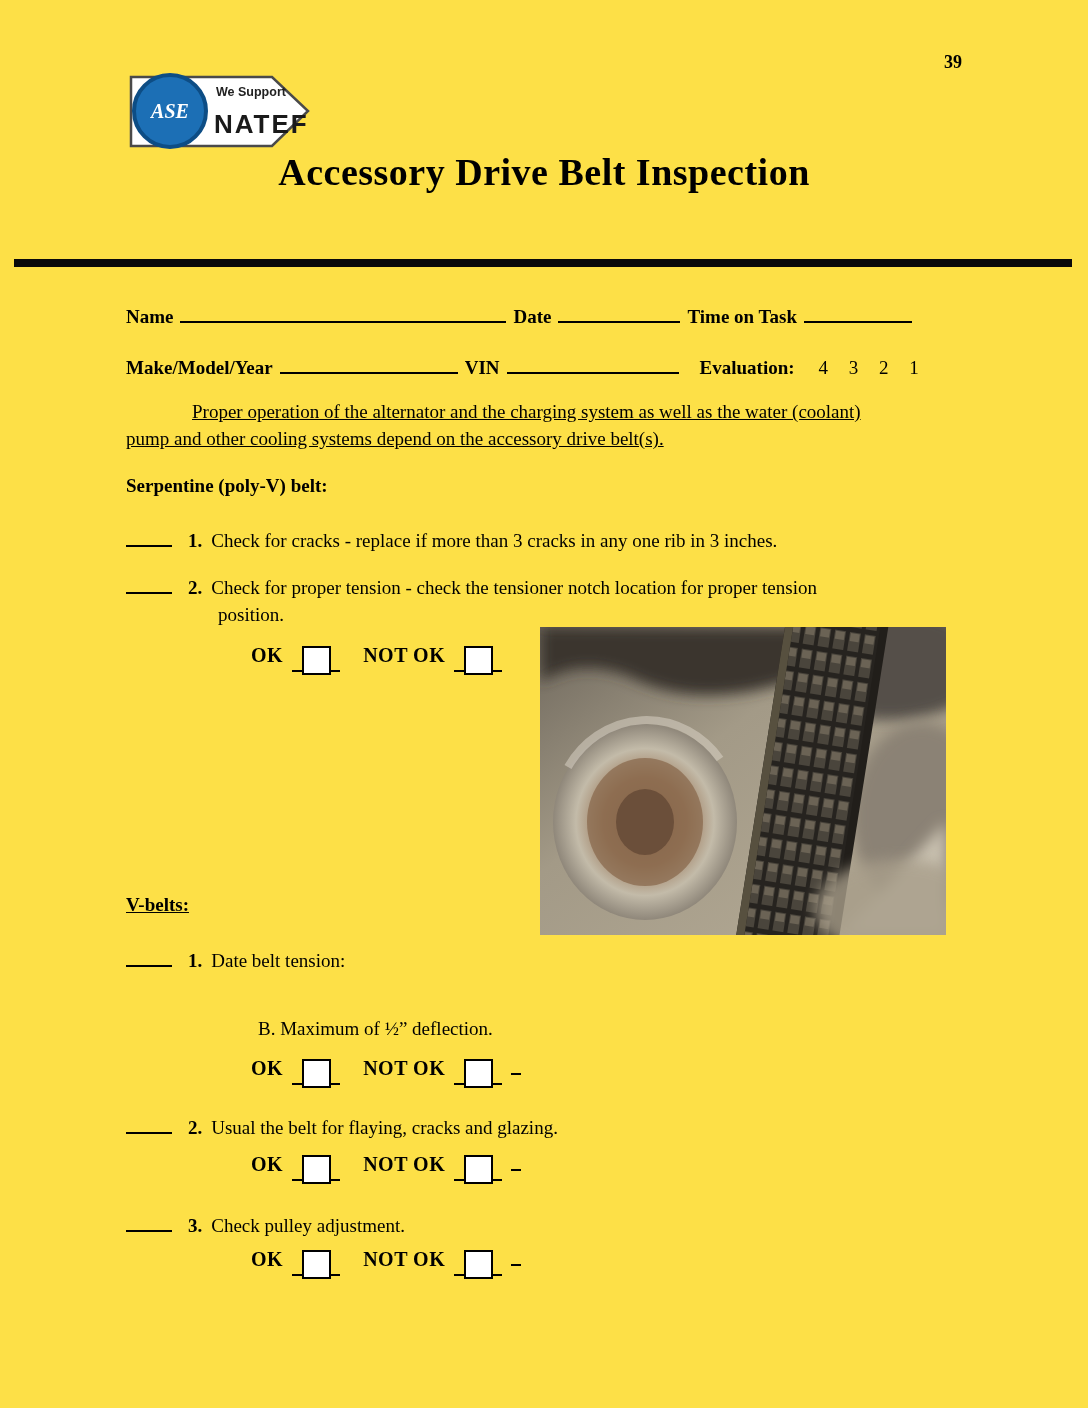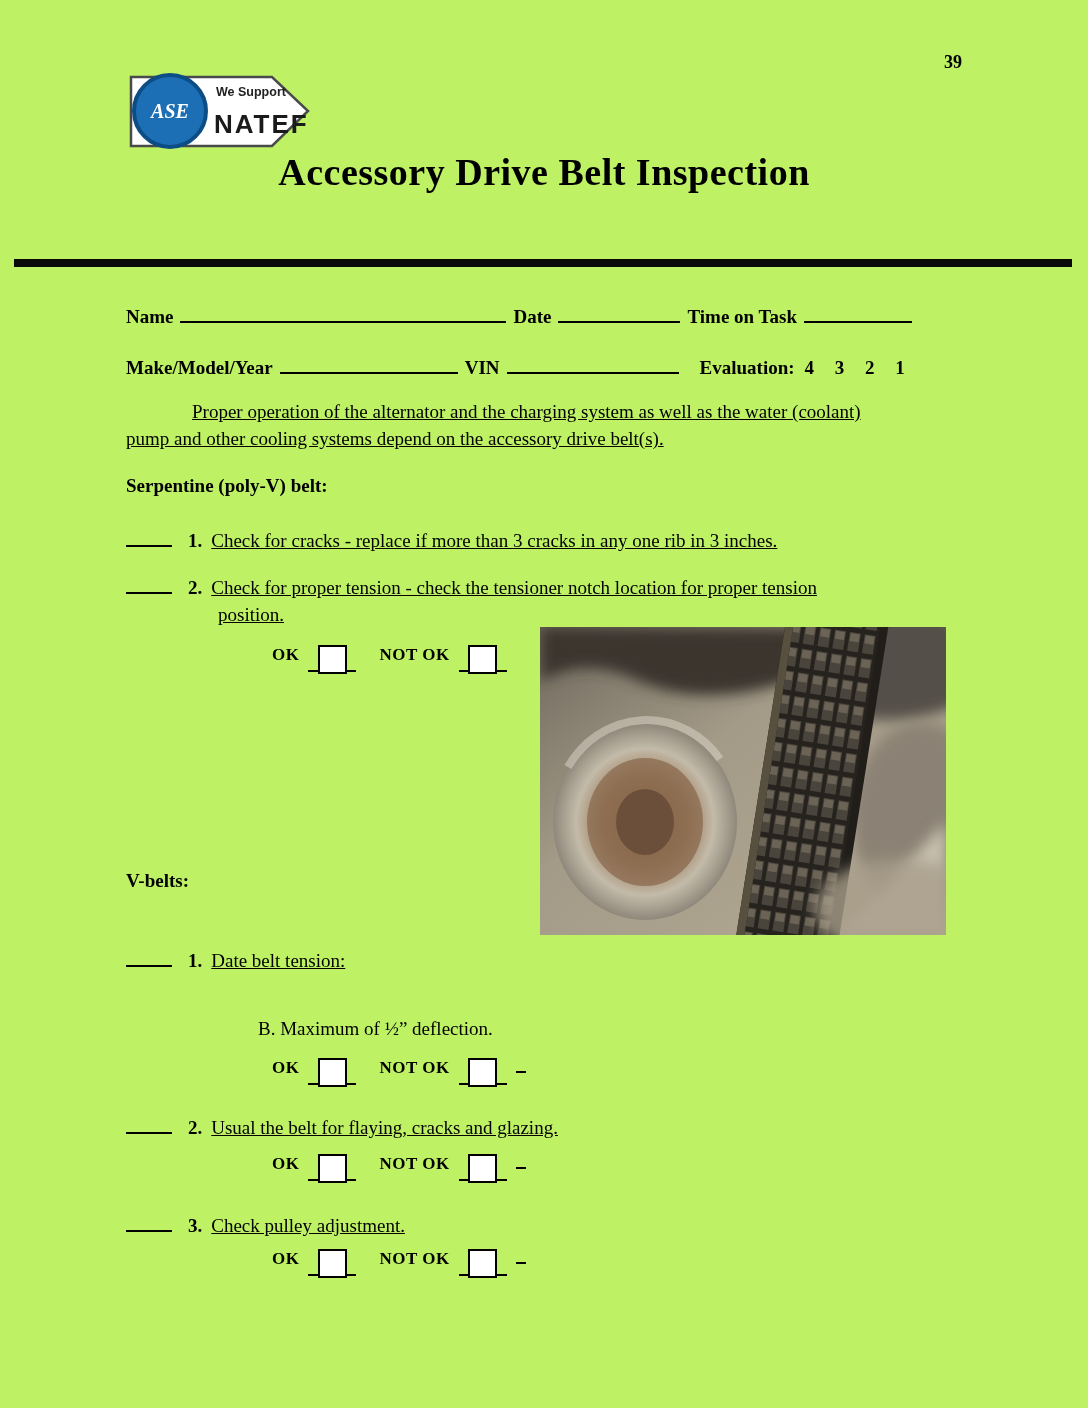--- a/index.html
+++ b/index.html
@@ -1,18 +1,18 @@
 <!DOCTYPE html>
 <html><head>
 <meta charset="utf-8">
 <style>
   html,body { margin:0; padding:0; background:#888; }
   .page {
     position:relative; width:1088px; height:1408px; margin:0 auto;
-    background:#bef264; overflow:hidden;
+    background:#fde047; overflow:hidden;
     font-family:"Liberation Serif","DejaVu Serif",serif;
     font-size:19px; color:#000;
   }
   .abs { position:absolute; }
   .b { font-weight:bold; }
   .center { width:100%; text-align:center; }
 
   .page-number { top:52px; right:126px; font-weight:bold; font-size:18px; }
 
   .logo { top:55px; left:128px; width:185px; height:95px; }
@@ -21,44 +21,44 @@
 
   .taskline { top:229px; font-size:19.5px; }
   .taskline .b { margin-right:6px; }
 
   .rule { top:259px; left:14px; width:1058px; height:8px; background:#0a0a0a; }
 
   .formrow { white-space:nowrap; }
   .row-name { top:301px; left:126px; }
   .row-make { top:352px; left:126px; }
   .uline { display:inline-block; border-bottom:2px solid #000; height:20px; vertical-align:baseline; margin:0 7px; }
-  .evscale { font-weight:bold; word-spacing:16px; margin-left:10px; }
+  .evscale { font-weight:normal; word-spacing:16px; margin-left:24px; }
 
   .intro { top:398px; left:126px; width:880px; line-height:27px; text-indent:66px; white-space:pre-line;text-decoration:underline; }
 
   .secheading { left:126px; font-weight:bold; }
   .h-serp { top:475px; }
-  .h-vbelt { top:870px; }
+  .h-vbelt { top:894px;text-decoration:underline; }
 
   .item { left:126px; width:880px; line-height:27px; padding-left:92px; text-indent:-92px; }
-  .item .text { white-space:pre-line;text-decoration:underline; }
+  .item .text { white-space:pre-line; }
   .blank { display:inline-block; width:46px; border-bottom:2px solid #000; height:18px; margin-right:16px; vertical-align:baseline; }
   .num { font-weight:bold; margin-right:9px; }
 
   .it-s1 { top:527px; }
   .it-s2 { top:574px; }
   .it-v1 { top:947px; }
   .it-v2 { top:1114px; }
   .it-v3 { top:1212px; }
 
   .sub { left:258px; line-height:26px; }
   .sub-a { top:990px; }
   .sub-b { top:1016px; }
 
-  .okrow { left:272px; font-size:17px; white-space:nowrap; }
+  .okrow { left:251px; font-size:20px; white-space:nowrap; }
   .okrow .b { letter-spacing:0.5px; }
   .okrow .nok { margin-left:14px; }
   .okline { display:inline-block; width:48px; border-bottom:2px solid #000; text-align:center; margin:0 9px; height:30px; line-height:30px; }
   .cbox { display:inline-block; width:25px; height:25px; border:2px solid #000; background:#fff; vertical-align:middle; margin-bottom:-7px; }
   .tail { display:inline-block; width:10px; border-bottom:2px solid #000; height:18px; }
   .ok-r1 { top:640px; }
   .ok-r2 { top:1053px; }
   .ok-r3 { top:1149px; }
   .ok-r4 { top:1244px; }
 

